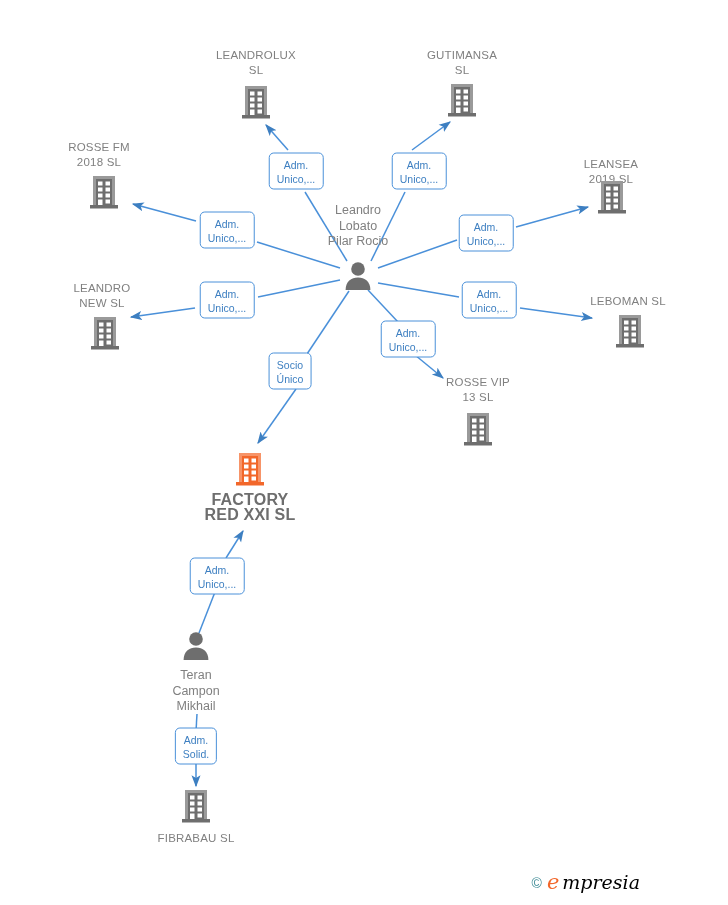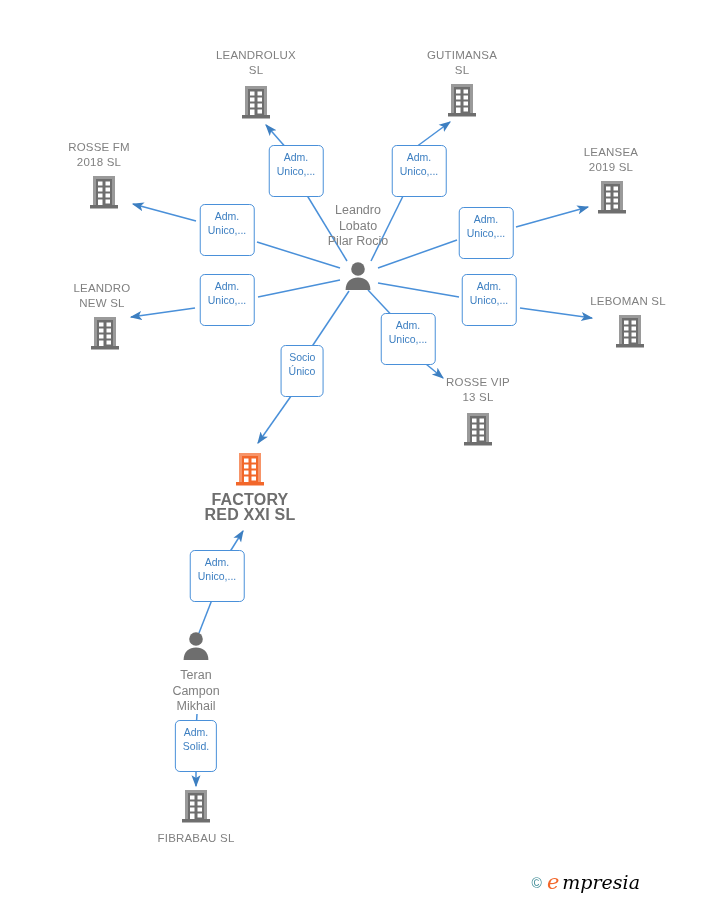--- a/index.html
+++ b/index.html
@@ -72,21 +72,21 @@
   .rel {
     position: absolute;
     transform: translate(-50%, -50%);
     border: 1.4px solid #4a90d9;
     border-radius: 5px;
     background: #ffffff;
     color: #3d7fc1;
     font-size: 10.5px;
     line-height: 14px;
     text-align: center;
-    padding: 4px 7px 18px 7px;
+    padding: 4px 7px 3px 7px;
     box-sizing: border-box;
     white-space: nowrap;
   }
   .rel .l1, .rel .l2 { display: block; }
   
   #watermark {
     position: absolute;
     right: 12px;
     bottom: 12px;
     display: flex;
@@ -202,21 +202,21 @@
       <rect x="9" y="13.5" width="4.5" height="4" fill="#ffffff"></rect>
       <rect x="16.5" y="13.5" width="4.5" height="4" fill="#ffffff"></rect>
       <rect x="9" y="19.5" width="4.5" height="4" fill="#ffffff"></rect>
       <rect x="16.5" y="19.5" width="4.5" height="4" fill="#ffffff"></rect>
       <rect x="9" y="25.5" width="4.5" height="5.5" fill="#ffffff"></rect>
       <rect x="16.5" y="25.5" width="4.5" height="4" fill="#ffffff"></rect>
       <rect x="1" y="31" width="28" height="3.5" fill="#6e6e6e"></rect>
     </svg>
   </div>
 
-  <div class="co-label" style="left:611px; top:145px;">
+  <div class="co-label" style="left:611px; top:157px;">
     <div>LEANSEA</div>
     <div>2019  SL</div>
   </div>
   <div class="bldg" style="left:612px; top:197px;">
     <svg viewBox="0 0 30 36">
       <rect x="4" y="2" width="22" height="29" fill="#9a9a9a"></rect>
       <rect x="7" y="5" width="16" height="26" fill="#6e6e6e"></rect>
       <rect x="9" y="7.5" width="4.5" height="4" fill="#ffffff"></rect>
       <rect x="16.5" y="7.5" width="4.5" height="4" fill="#ffffff"></rect>
       <rect x="9" y="13.5" width="4.5" height="4" fill="#ffffff"></rect>
@@ -379,21 +379,21 @@
   <div class="rel" style="left:489px; top:300px;">
     <span class="l1">Adm.</span>
     <span class="l2">Unico,...</span>
   </div>
 
   <div class="rel" style="left:408px; top:339px;">
     <span class="l1">Adm.</span>
     <span class="l2">Unico,...</span>
   </div>
 
-  <div class="rel" style="left:302px; top:371px;text-align:right;">
+  <div class="rel" style="left:290px; top:371px;">
     <span class="l1">Socio</span>
     <span class="l2">Único</span>
   </div>
 
   <div class="rel" style="left:217px; top:576px;">
     <span class="l1">Adm.</span>
     <span class="l2">Unico,...</span>
   </div>
 
   <div class="rel" style="left:196px; top:746px;">

